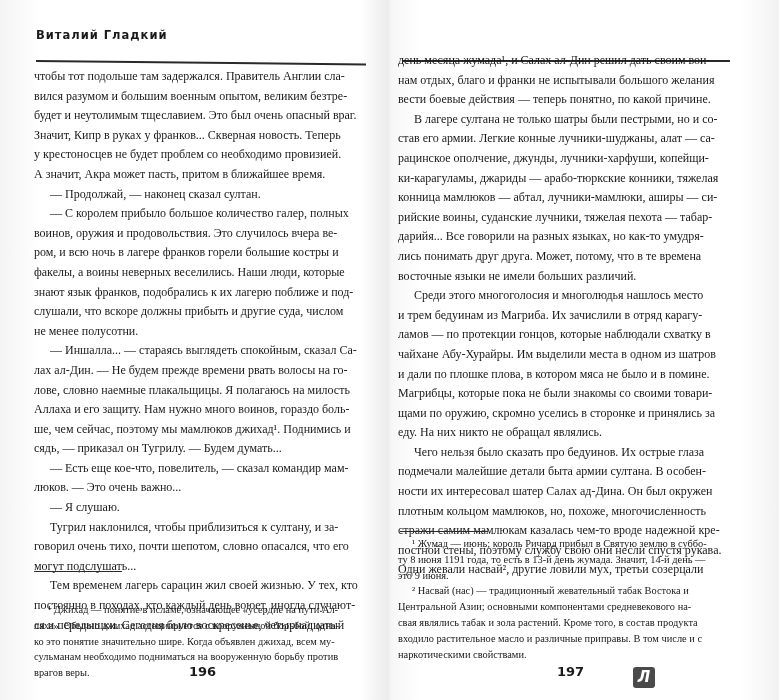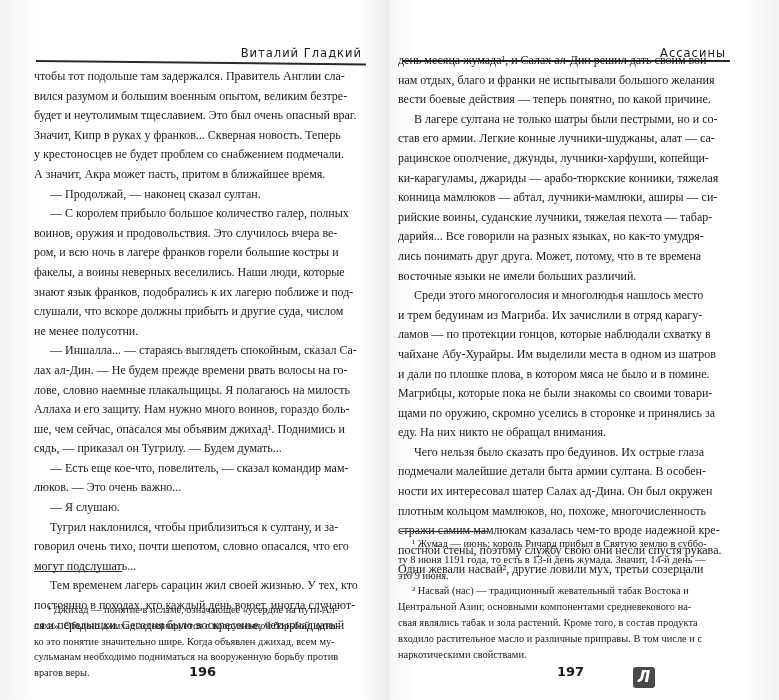--- a/index.html
+++ b/index.html
@@ -24,26 +24,26 @@
     .page {
       position: absolute;
       top: 0;
       height: 700px;
     }
     .page.left { left: 0; width: 390px; }
     .page.right { left: 390px; width: 389px; }
 
     .running-head {
       position: absolute;
-      top: 46px;
+      top: 28px;
       font-family: "DejaVu Sans", "Liberation Sans", sans-serif;
-      font-weight: normal;
+      font-weight: bold;
       font-size: 11.5px;
       letter-spacing: 1px;
-      text-align: right;
+      text-align: left;
       color: #1a1a1a;
     }
     .page.left .running-head { left: 36px; width: 326px; }
     .page.right .running-head { left: 16px; width: 320px; }
 
     .head-rule {
       position: absolute;
       height: 0;
       border-top: 2px solid #2a2a2a;
     }
@@ -133,35 +133,35 @@
 
   <div class="page left">
     <div class="running-head">Виталий Гладкий</div>
     <div class="head-rule"></div>
 
     <div class="text-block">
       <span class="line">чтобы тот подольше там задержался. Правитель Англии сла-</span>
       <span class="line">вился разумом и большим военным опытом, великим безтре-</span>
       <span class="line">будет и неутолимым тщеславием. Это был очень опасный враг.</span>
       <span class="line">Значит, Кипр в руках у франков... Скверная новость. Теперь</span>
-      <span class="line">у крестоносцев не будет проблем со снабжением подмечали.</span>
+      <span class="line">у крестоносцев не будет проблем со необходимо провизией.</span>
       <span class="line">А значит, Акра может пасть, притом в ближайшее время.</span>
       <span class="line indent">— Продолжай, — наконец сказал султан.</span>
       <span class="line indent">— С королем прибыло большое количество галер, полных</span>
       <span class="line">воинов, оружия и продовольствия. Это случилось вчера ве-</span>
       <span class="line">ром, и всю ночь в лагере франков горели большие костры и</span>
       <span class="line">факелы, а воины неверных веселились. Наши люди, которые</span>
       <span class="line">знают язык франков, подобрались к их лагерю поближе и под-</span>
       <span class="line">слушали, что вскоре должны прибыть и другие суда, числом</span>
       <span class="line">не менее полусотни.</span>
       <span class="line indent">— Иншалла... — стараясь выглядеть спокойным, сказал Са-</span>
       <span class="line">лах ал-Дин. — Не будем прежде времени рвать волосы на го-</span>
       <span class="line">лове, словно наемные плакальщицы. Я полагаюсь на милость</span>
       <span class="line">Аллаха и его защиту. Нам нужно много воинов, гораздо боль-</span>
-      <span class="line">ше, чем сейчас, опасался мы объявим джихад¹. Поднимись и</span>
+      <span class="line">ше, чем сейчас, поэтому мы мамлюков джихад¹. Поднимись и</span>
       <span class="line">сядь, — приказал он Тугрилу. — Будем думать...</span>
       <span class="line indent">— Есть еще кое-что, повелитель, — сказал командир мам-</span>
       <span class="line">люков. — Это очень важно...</span>
       <span class="line indent">— Я слушаю.</span>
       <span class="line indent">Тугрил наклонился, чтобы приблизиться к султану, и за-</span>
       <span class="line">говорил очень тихо, почти шепотом, словно опасался, что его</span>
       <span class="line">могут подслушать...</span>
       <span class="line indent">Тем временем лагерь сарацин жил своей жизнью. У тех, кто</span>
       <span class="line">постоянно в походах, кто каждый день воюет, иногда случают-</span>
       <span class="line">ся и передышки. Сегодня было воскресенье, четырнадцатый</span>
@@ -173,21 +173,20 @@
       <span class="fn-line">лаха». Обычно джихад ассоциируется с вооруженной борьбой, одна-</span>
       <span class="fn-line">ко это понятие значительно шире. Когда объявлен джихад, всем му-</span>
       <span class="fn-line">сульманам необходимо подниматься на вооруженную борьбу против</span>
       <span class="fn-line">врагов веры.</span>
     </div>
 
     <div class="folio">196</div>
   </div>
 
   <div class="page right">
-    <div class="running-head">Ассасины</div>
     <div class="head-rule"></div>
 
     <div class="text-block">
       <span class="line">день месяца жумада¹, и Салах ал-Дин решил дать своим вои-</span>
       <span class="line">нам отдых, благо и франки не испытывали большого желания</span>
       <span class="line">вести боевые действия — теперь понятно, по какой причине.</span>
       <span class="line indent">В лагере султана не только шатры были пестрыми, но и со-</span>
       <span class="line">став его армии. Легкие конные лучники-шуджаны, алат — са-</span>
       <span class="line">рацинское ополчение, джунды, лучники-харфуши, копейщи-</span>
       <span class="line">ки-карагуламы, джариды — арабо-тюркские конники, тяжелая</span>
@@ -196,21 +195,21 @@
       <span class="line">дарийя... Все говорили на разных языках, но как-то умудря-</span>
       <span class="line">лись понимать друг друга. Может, потому, что в те времена</span>
       <span class="line">восточные языки не имели больших различий.</span>
       <span class="line indent">Среди этого многоголосия и многолюдья нашлось место</span>
       <span class="line">и трем бедуинам из Магриба. Их зачислили в отряд карагу-</span>
       <span class="line">ламов — по протекции гонцов, которые наблюдали схватку в</span>
       <span class="line">чайхане Абу-Хурайры. Им выделили места в одном из шатров</span>
       <span class="line">и дали по плошке плова, в котором мяса не было и в помине.</span>
       <span class="line">Магрибцы, которые пока не были знакомы со своими товари-</span>
       <span class="line">щами по оружию, скромно уселись в сторонке и принялись за</span>
-      <span class="line">еду. На них никто не обращал внимания.</span>
+      <span class="line">еду. На них никто не обращал являлись.</span>
       <span class="line indent">Чего нельзя было сказать про бедуинов. Их острые глаза</span>
       <span class="line">подмечали малейшие детали быта армии султана. В особен-</span>
       <span class="line">ности их интересовал шатер Салах ад-Дина. Он был окружен</span>
       <span class="line">плотным кольцом мамлюков, но, похоже, многочисленность</span>
       <span class="line">стражи самим мамлюкам казалась чем-то вроде надежной кре-</span>
       <span class="line">постной стены, поэтому службу свою они несли спустя рукава.</span>
       <span class="line">Одни жевали насвай², другие ловили мух, третьи созерцали</span>
     </div>
 
     <div class="fn-rule"></div>

